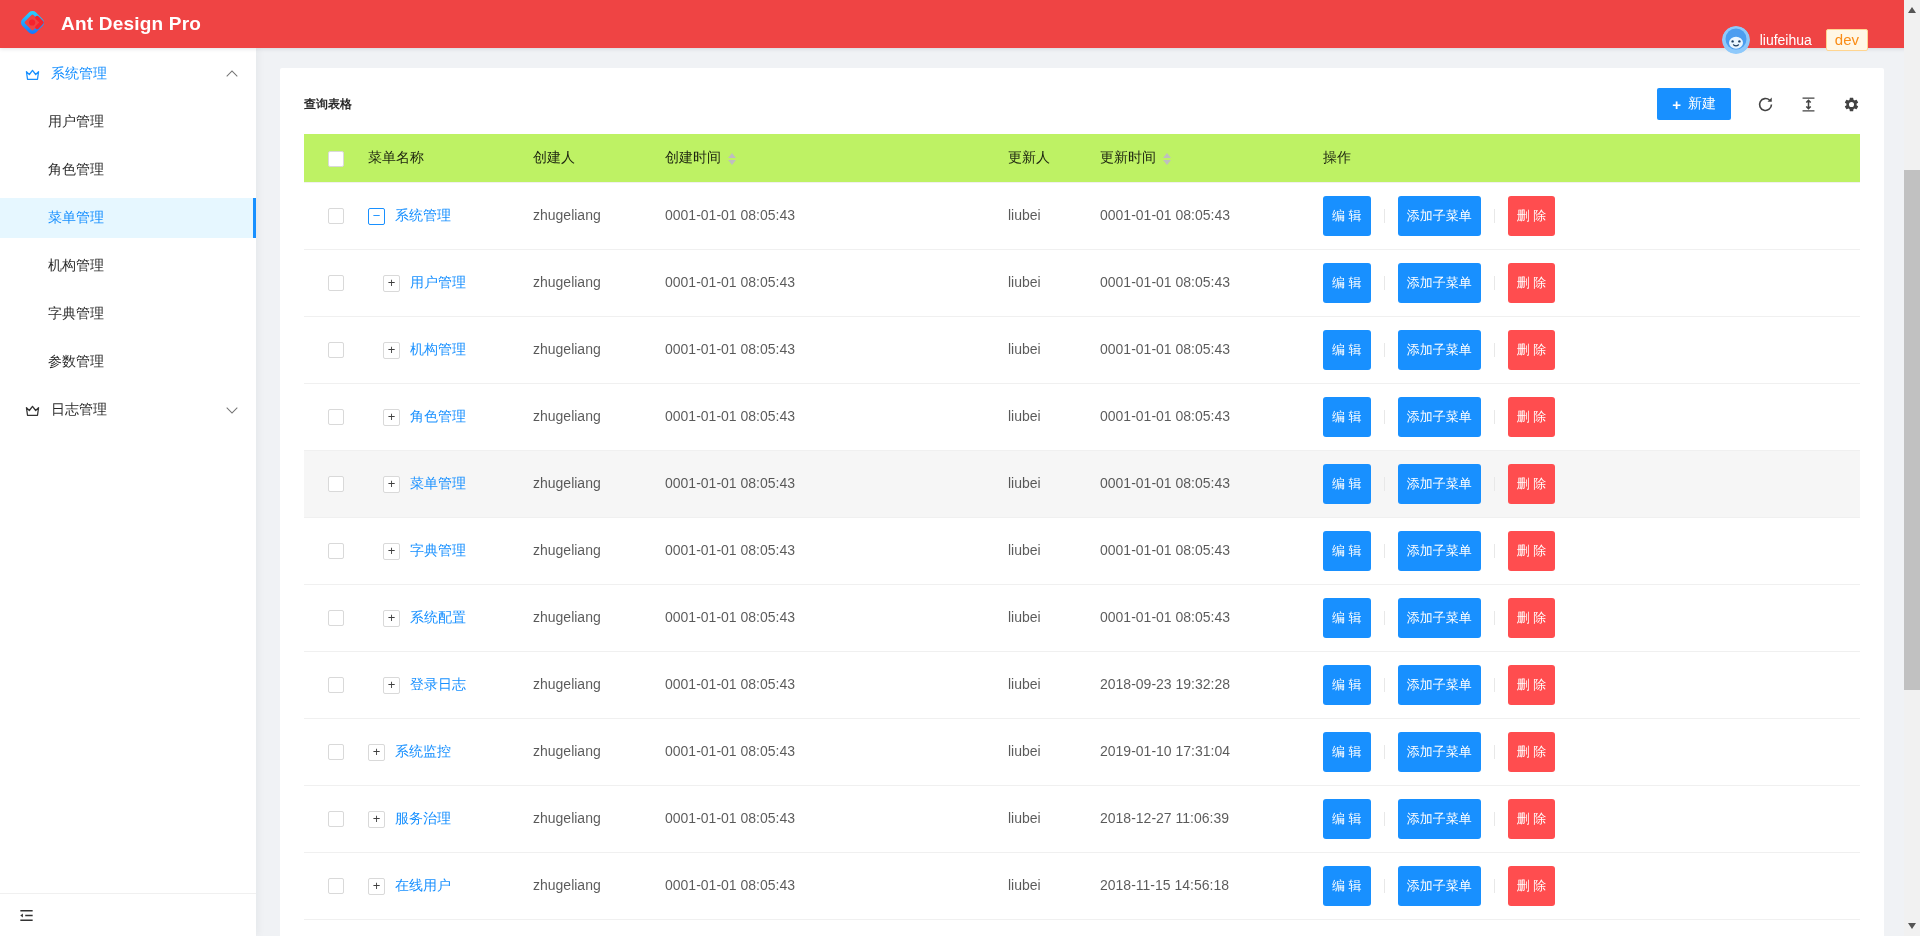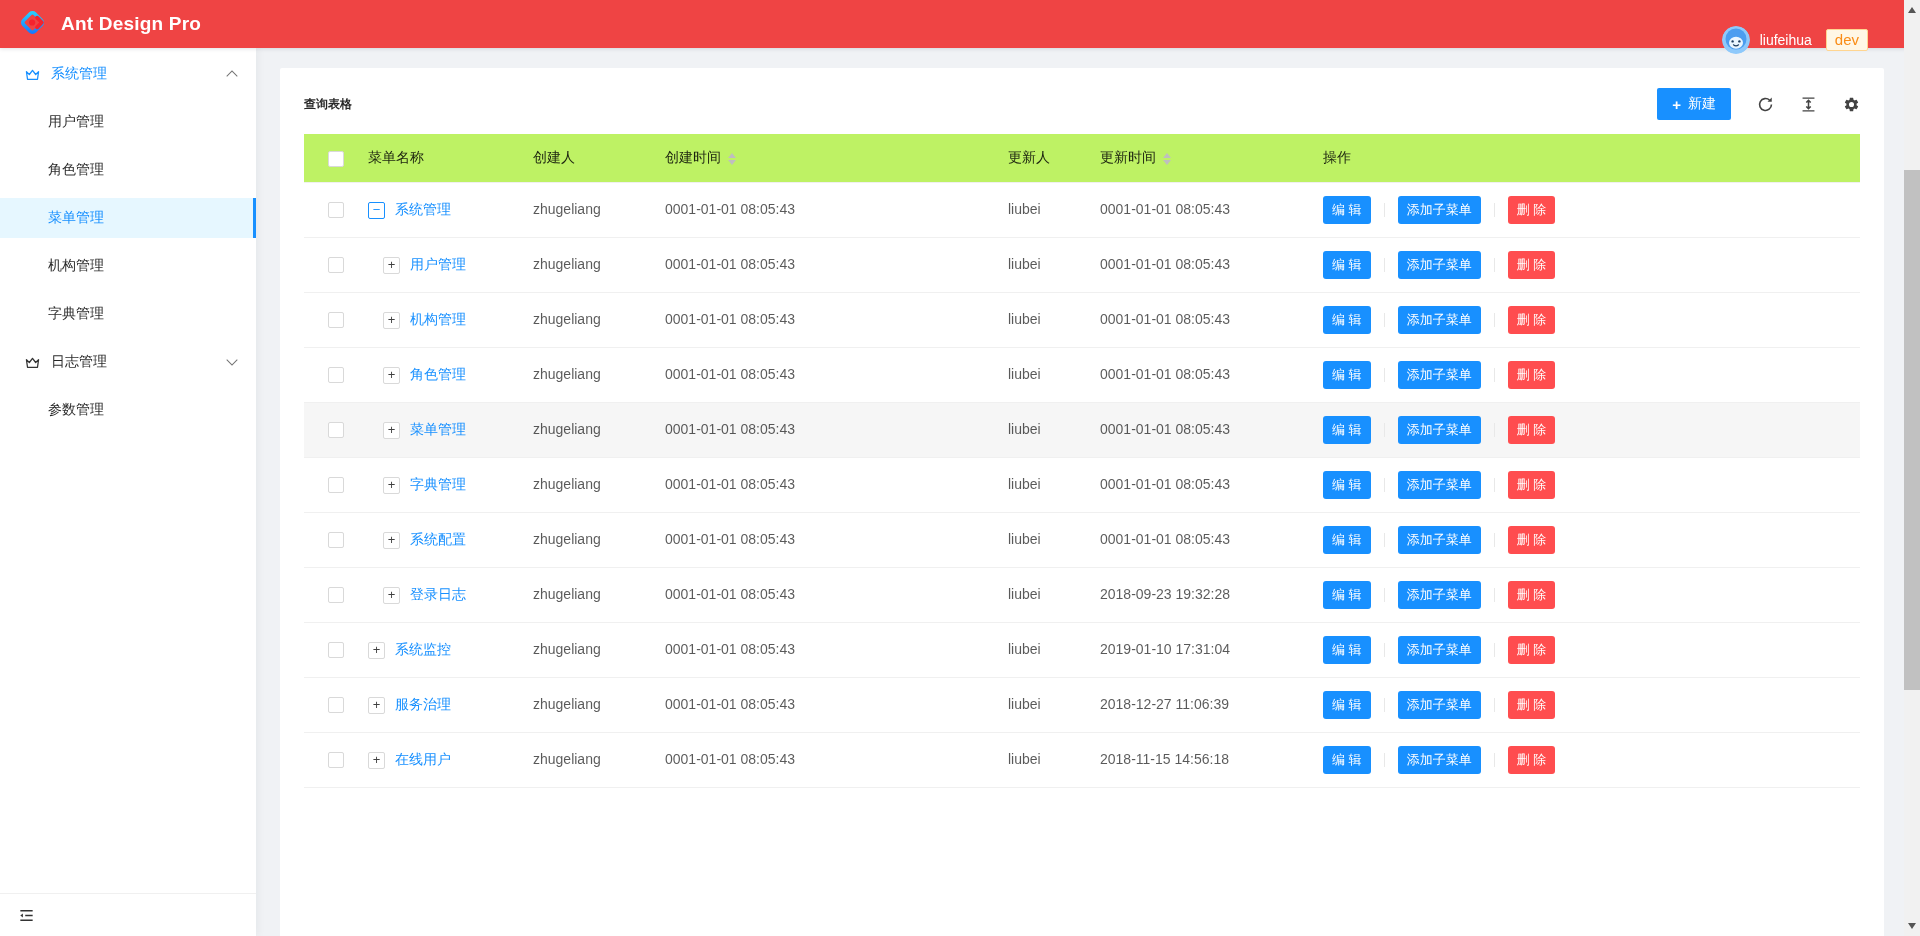--- a/index.html
+++ b/index.html
@@ -88,21 +88,21 @@
   .caret.up   { border-bottom:5px solid #bfbfbf; margin-bottom:2px; }
   .caret.down { border-top:5px solid #bfbfbf; }
   .exp {
     display:inline-block; width:17px; height:17px; line-height:14px; text-align:center;
     border:1px solid #d9d9d9; border-radius:2px; color:rgba(0,0,0,.75); background:#fff;
     font-size:13px; margin-right:10px; vertical-align:middle; cursor:pointer;
   }
   .exp.open { border-color:#1890ff; color:#1890ff; }
   .name-link { color:#1890ff; text-decoration:none; cursor:pointer; }
   .abtn {
-    border:none; color:#fff; font-size:13px; line-height:18px; padding:5px 9px;
+    border:none; color:#fff; font-size:13px; line-height:18px; padding:11px 9px;
     border-radius:3px; cursor:pointer; font-family:inherit; vertical-align:middle;
   }
   .abtn.primary { background:#1890ff; }
   .abtn.danger  { background:#ff4d4f; }
   .adiv { display:inline-block; width:1px; height:14px; background:#e8e8e8; margin:0 13px; vertical-align:middle; }
   
   .scrollbar {
     position:absolute; top:0; right:0; width:16px; height:936px;
     background:#f1f1f1; z-index:60;
   }
@@ -169,32 +169,32 @@
     </div>
     <div class="menu-item sub selected">
       <span>菜单管理</span>
     </div>
     <div class="menu-item sub">
       <span>机构管理</span>
     </div>
     <div class="menu-item sub">
       <span>字典管理</span>
     </div>
+    <div class="menu-item sub">
+      <span>参数管理</span>
+    </div>
+
     <div class="menu-item">
       <span class="micon">
         <svg viewBox="0 0 16 16" fill="none" stroke="rgba(0,0,0,.8)" stroke-width="1.2" stroke-linejoin="round">
           <path d="M2.3 5.3 5 8l3-3.9L11 8l2.7-2.7-1 7.2H3.3z"></path>
         </svg>
       </span>
       <span>日志管理</span>
       <span class="chev down"></span>
-    </div>
-
-    <div class="menu-item sub">
-      <span>参数管理</span>
     </div>
   </div>
 
   <div class="sider-footer">
     <span style="display:flex;width:17px;height:17px;">
       <svg viewBox="0 0 16 16" fill="none" stroke="rgba(0,0,0,.8)" stroke-width="1.3">
         <path d="M2.2 3.5h11.6M6.8 8h7M2.2 12.5h11.6"></path>
         <path d="M4.6 6.1 2.2 8l2.4 1.9z" fill="rgba(0,0,0,.8)" stroke="none"></path>
       </svg>
     </span>

